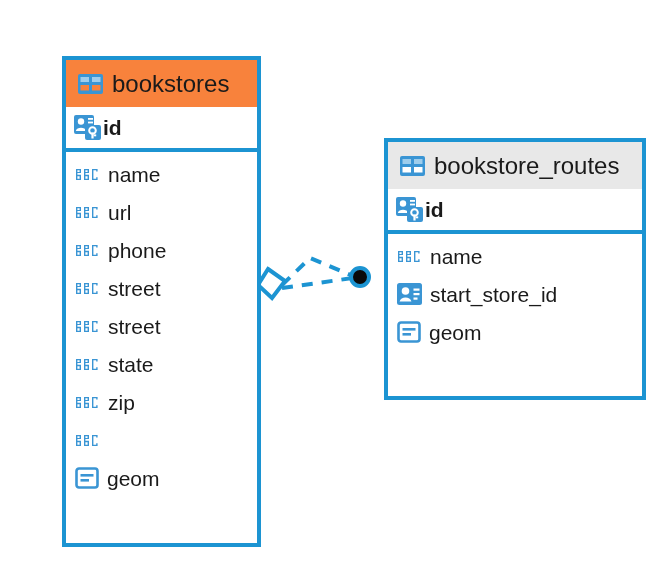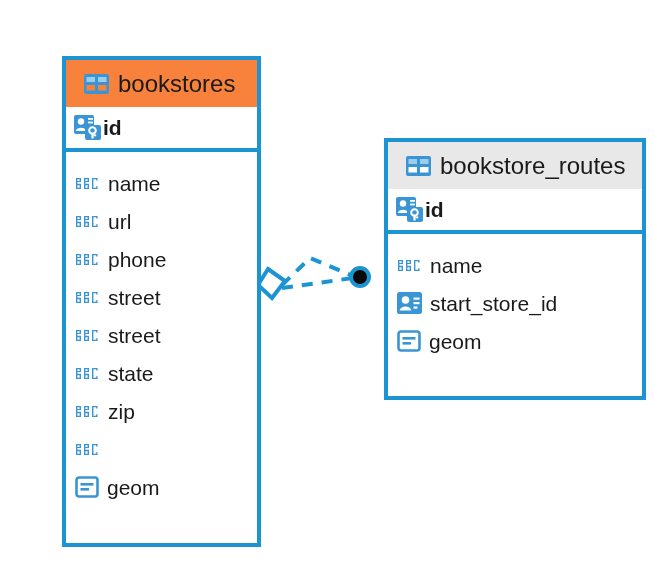--- a/index.html
+++ b/index.html
@@ -38,21 +38,21 @@
     top: 138px;
     width: 262px;
     height: 262px;
   }
 
   .entity-header {
     display: flex;
     align-items: center;
     box-sizing: border-box;
     height: 47px;
-    padding-left: 18px;
+    padding-left: 12px;
     gap: 9px;
   }
   .entity-header.accent-orange { background: #f8823c; }
   .entity-header.accent-gray  { background: #e8e8e8; }
 
   .entity-title {
     font-size: 24px;
     color: #1a1a1a;
     line-height: 1;
     white-space: nowrap;
@@ -67,21 +67,21 @@
     padding-left: 8px;
     gap: 2px;
     border-bottom: 4px solid #1c94d2;
     background: #ffffff;
   }
   .entity-keyrow .field-label {
     font-weight: bold;
   }
 
   .entity-fields {
-    padding-top: 12px;
+    padding-top: 3px;
   }
   .field-row {
     display: flex;
     align-items: center;
     box-sizing: border-box;
     height: 38px;
     padding-left: 9px;
     gap: 8px;
   }
   .field-label {

